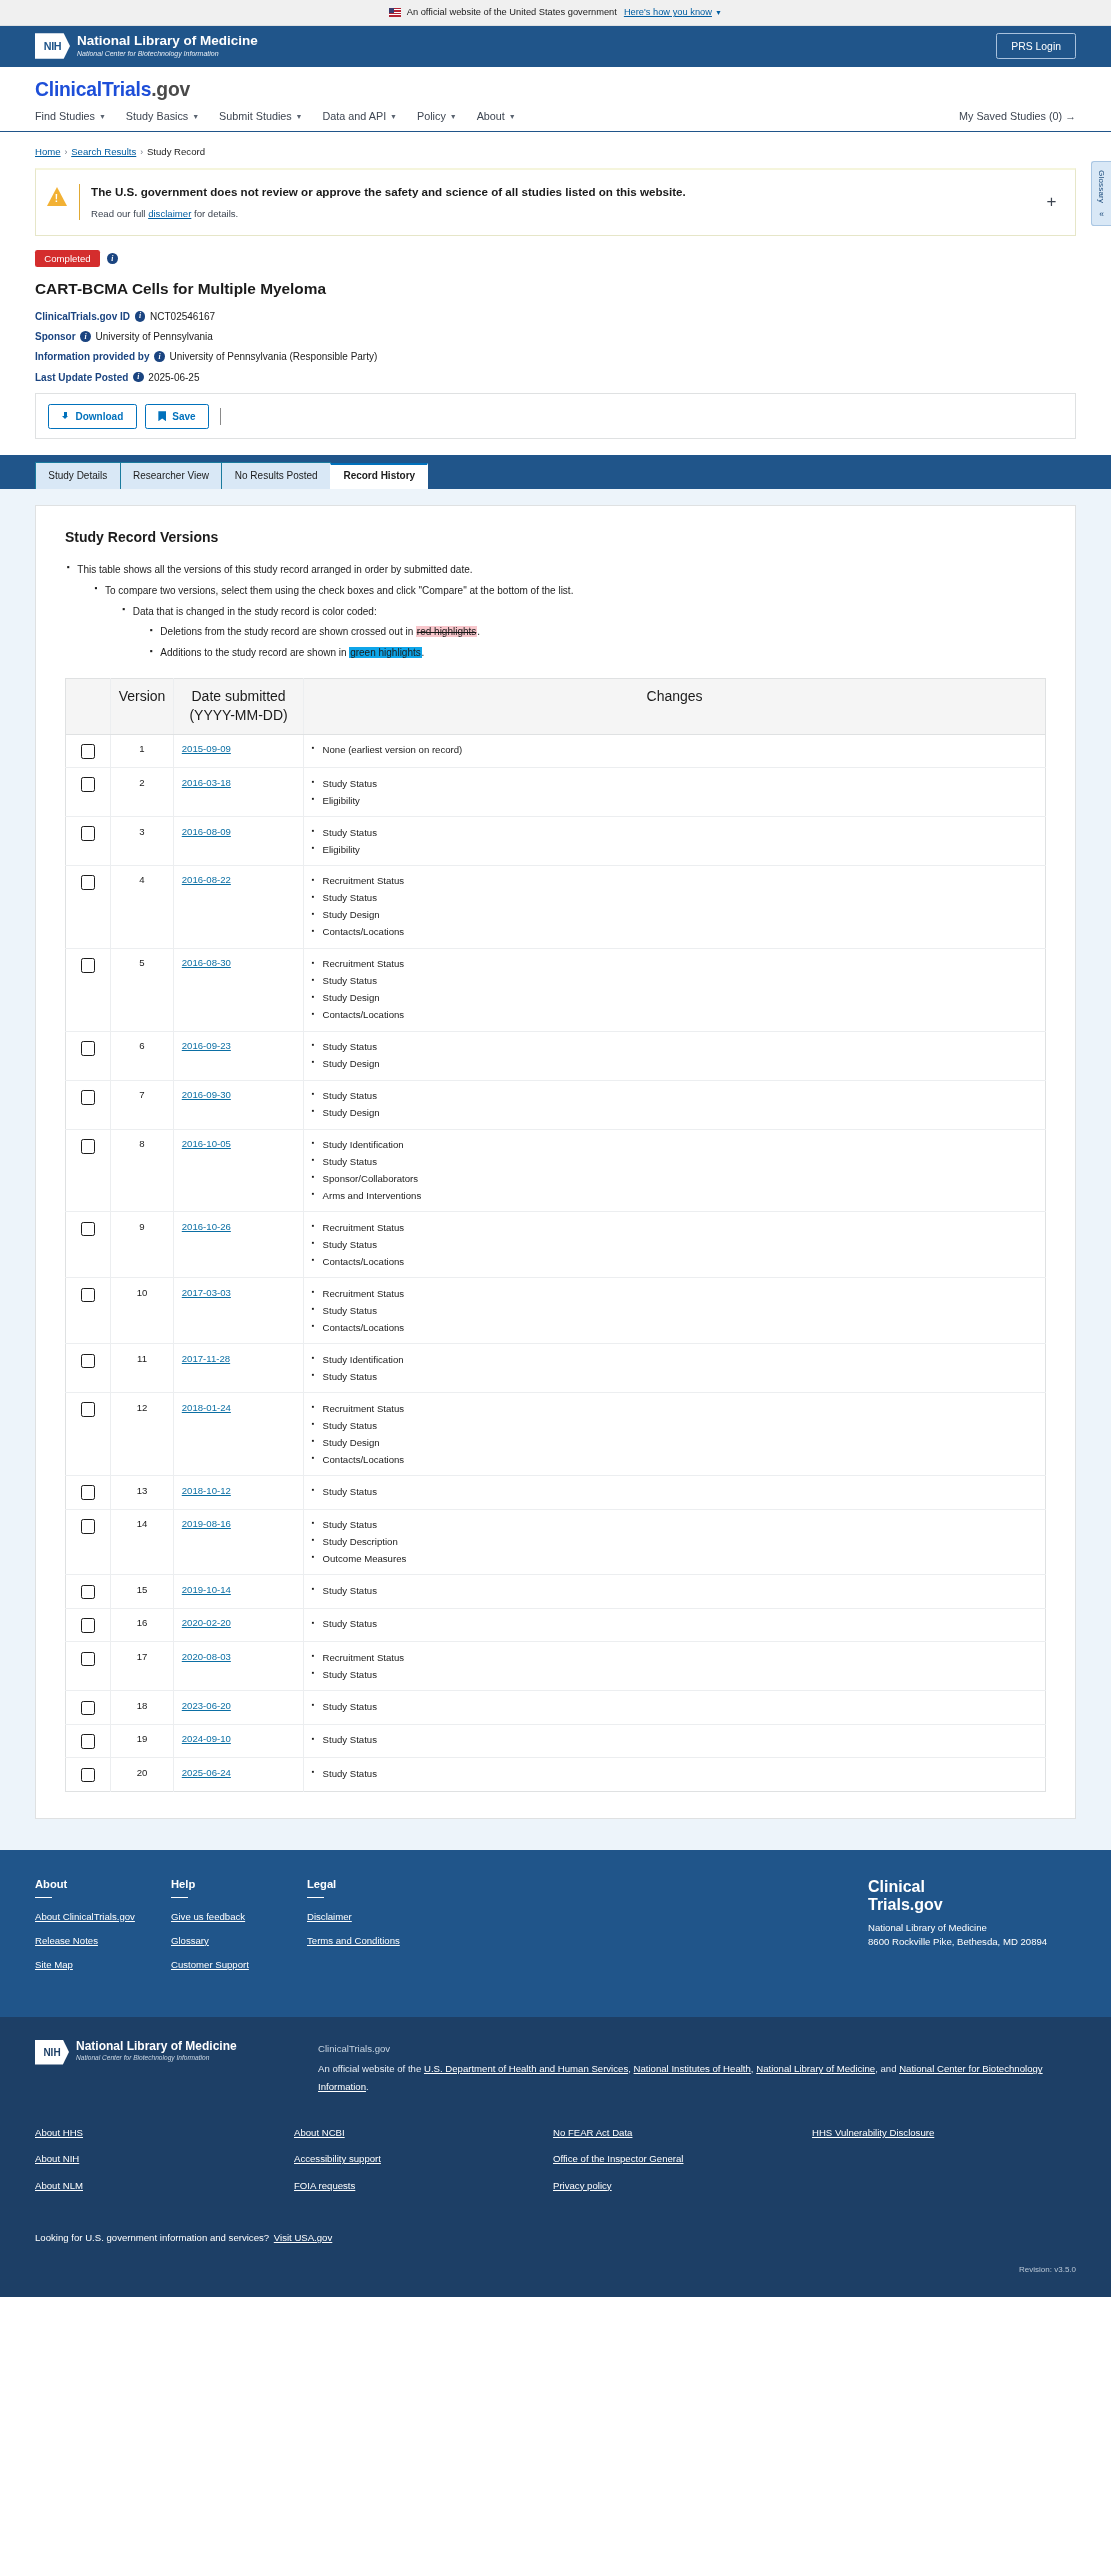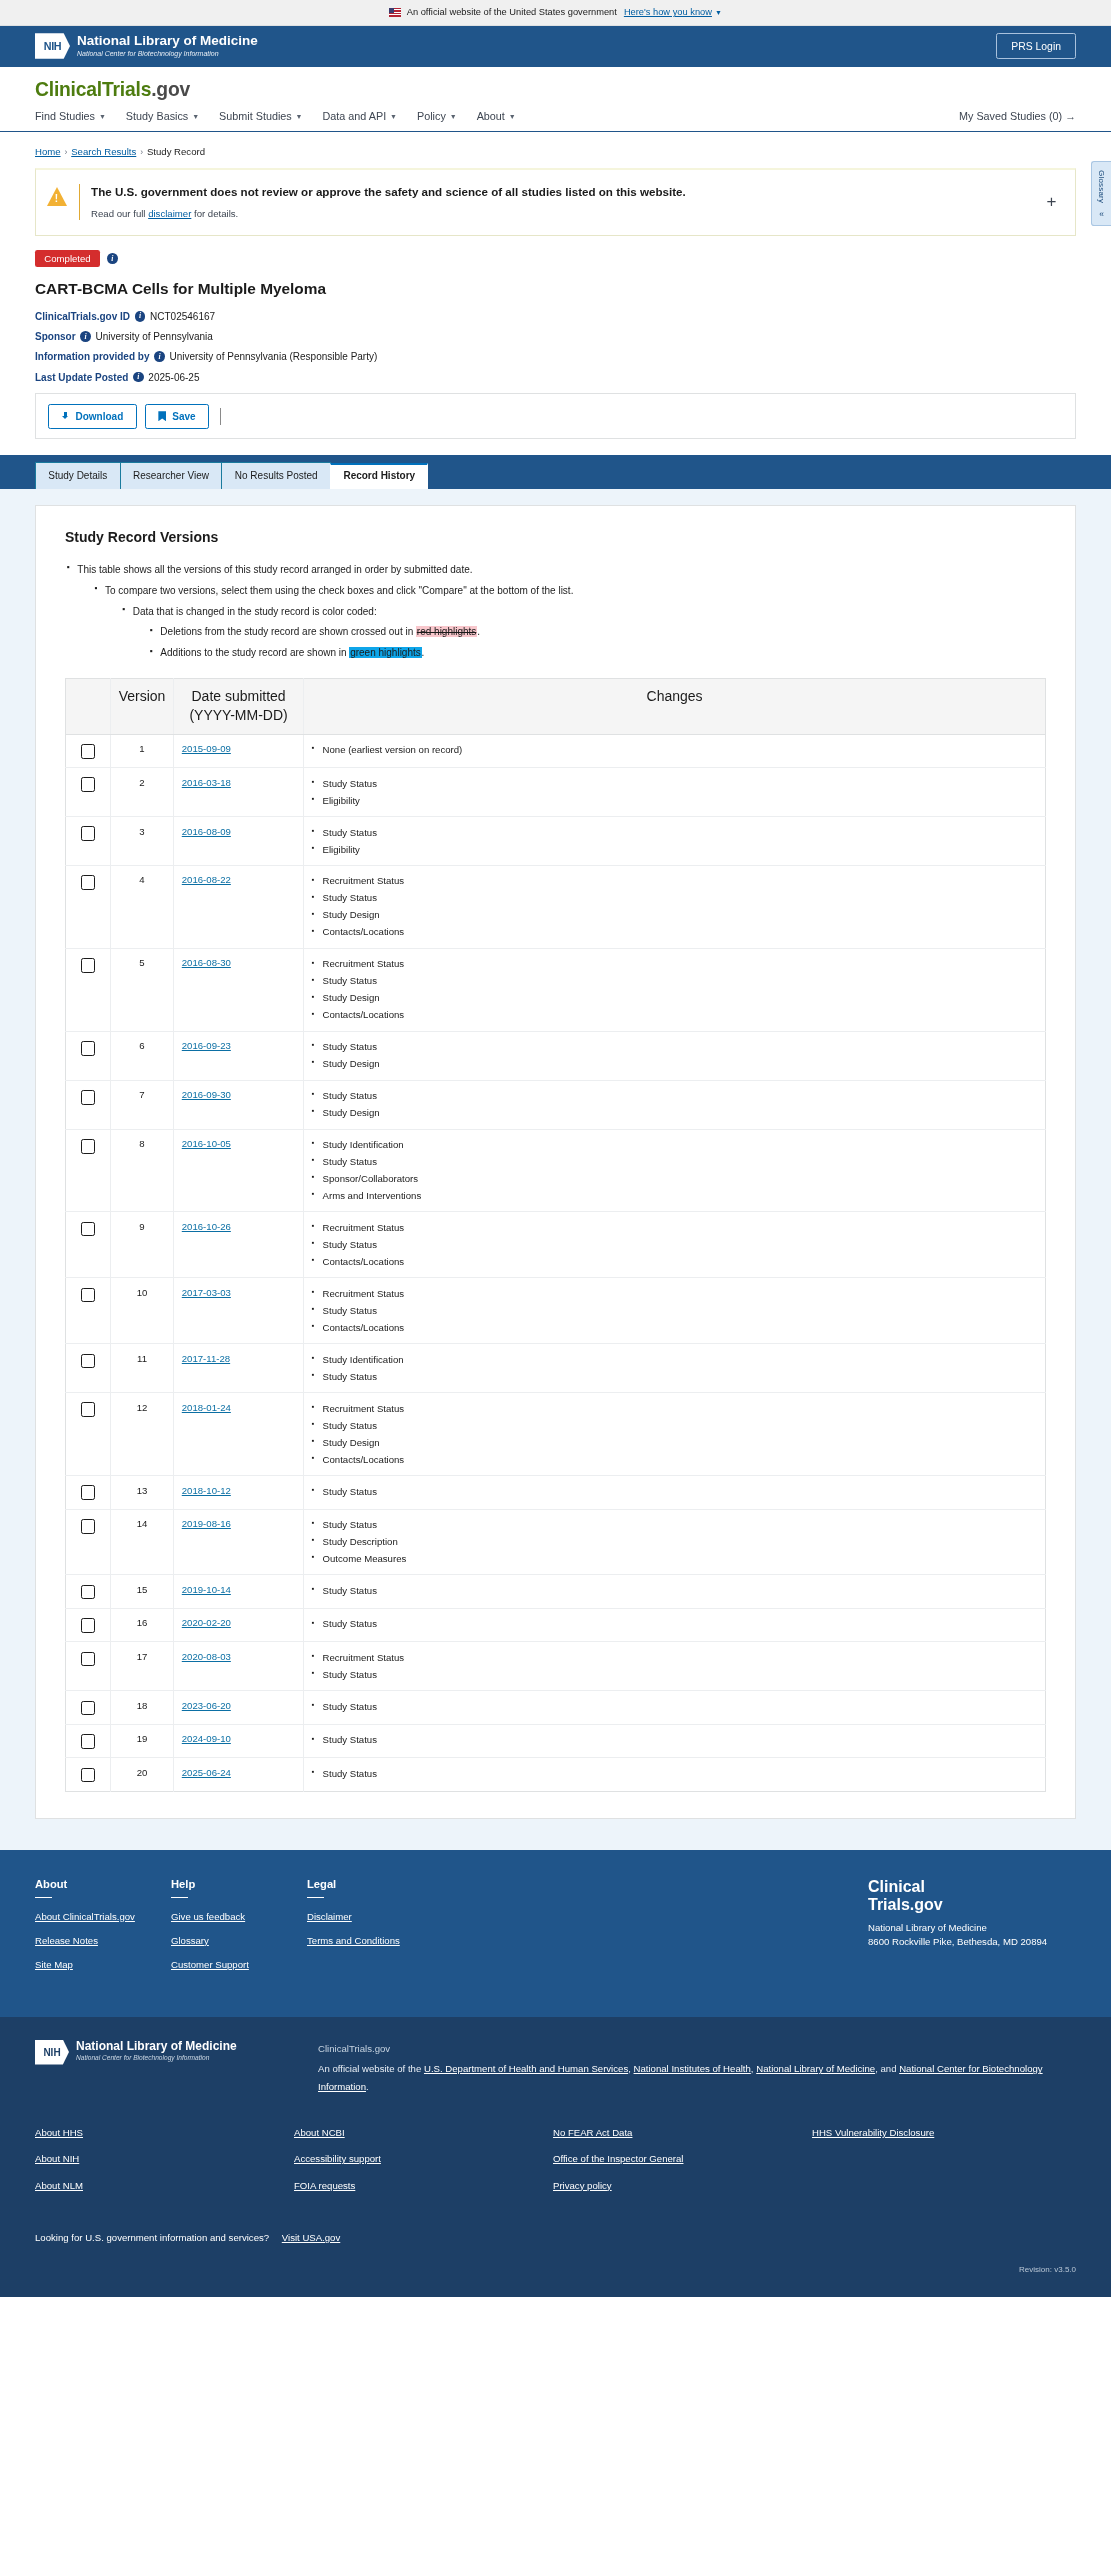--- a/index.html
+++ b/index.html
@@ -97,21 +97,21 @@
     background: #ffffff;
     padding: 12.3px 35px 0 35px;
     border-bottom: 1.5px solid #20558a;
   }
   .brand {
     font-size: 19.3px;
     font-weight: bold;
     letter-spacing: -0.2px;
     margin-bottom: 9.3px;
   }
-  .brand .ct { color: #4d7c0f; }
+  .brand .ct { color: #1d4ed8; }
   .brand .gov { color: #4a4a4a; }
   .mainnav {
     display: flex;
     align-items: center;
     justify-content: space-between;
     padding-bottom: 9.3px;
   }
   .mainnav .links { display: flex; gap: 20px; }
   .navitem {
     font-size: 10.8px;
@@ -498,21 +498,21 @@
   .fs-links .lcol:last-child { width: auto; }
   .fs-links a {
     display: block;
     font-size: 9.6px;
     color: #ffffff;
     text-decoration: underline;
     margin-bottom: 15.4px;
     cursor: pointer;
   }
   .fs-usa { font-size: 9.6px; color: #ffffff; }
-  .fs-usa a { color: #ffffff; text-decoration: underline; margin-left: 10px; cursor: pointer; }
+  .fs-usa a { color: #ffffff; text-decoration: underline; margin-left: 2px; cursor: pointer; }
   .fs-rev { text-align: right; font-size: 8px; color: #b9c7d6; margin-top: 21.6px; }
 </style>
 </head>
 <body>
 
 <div class="gov-banner">
   <span class="flag"></span>
   <span>An official website of the United States government</span>
   <span class="howyouknow">Here's how you know</span>
   <span class="caret">▼</span>

